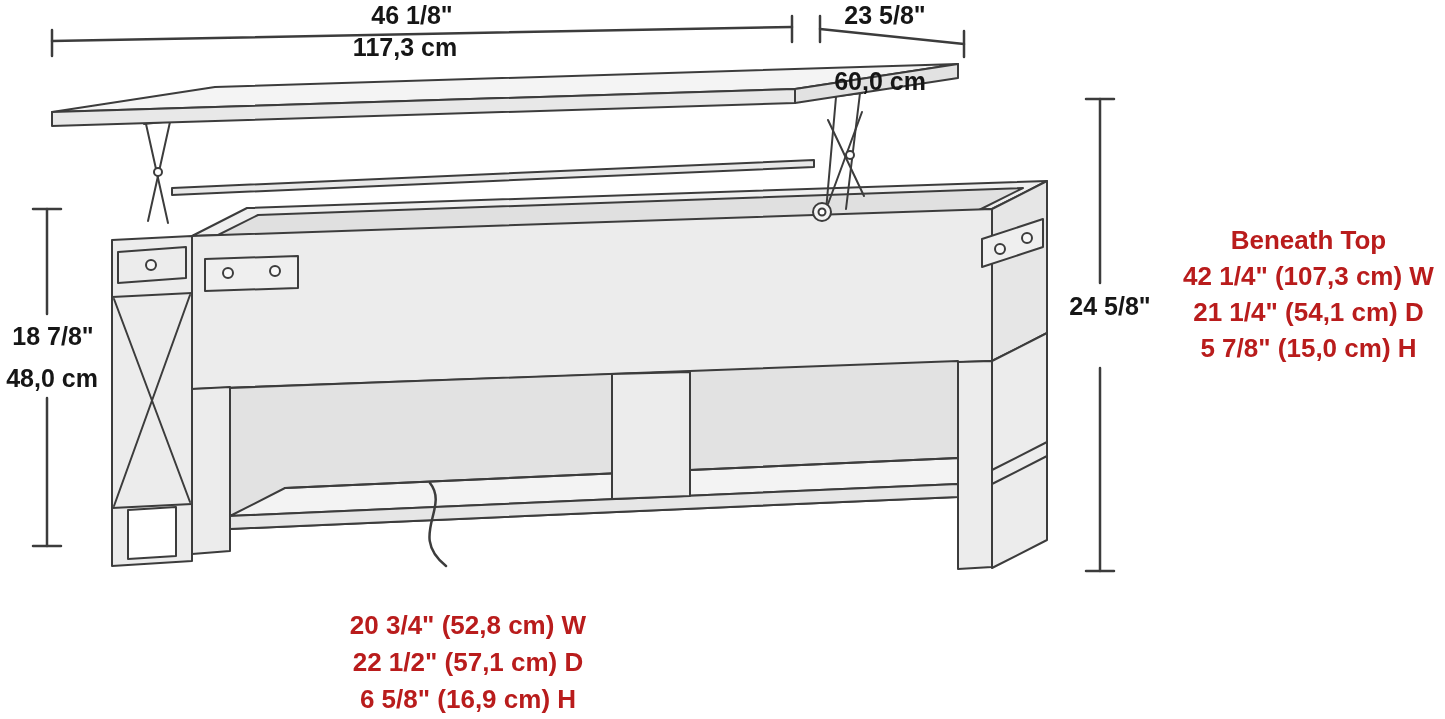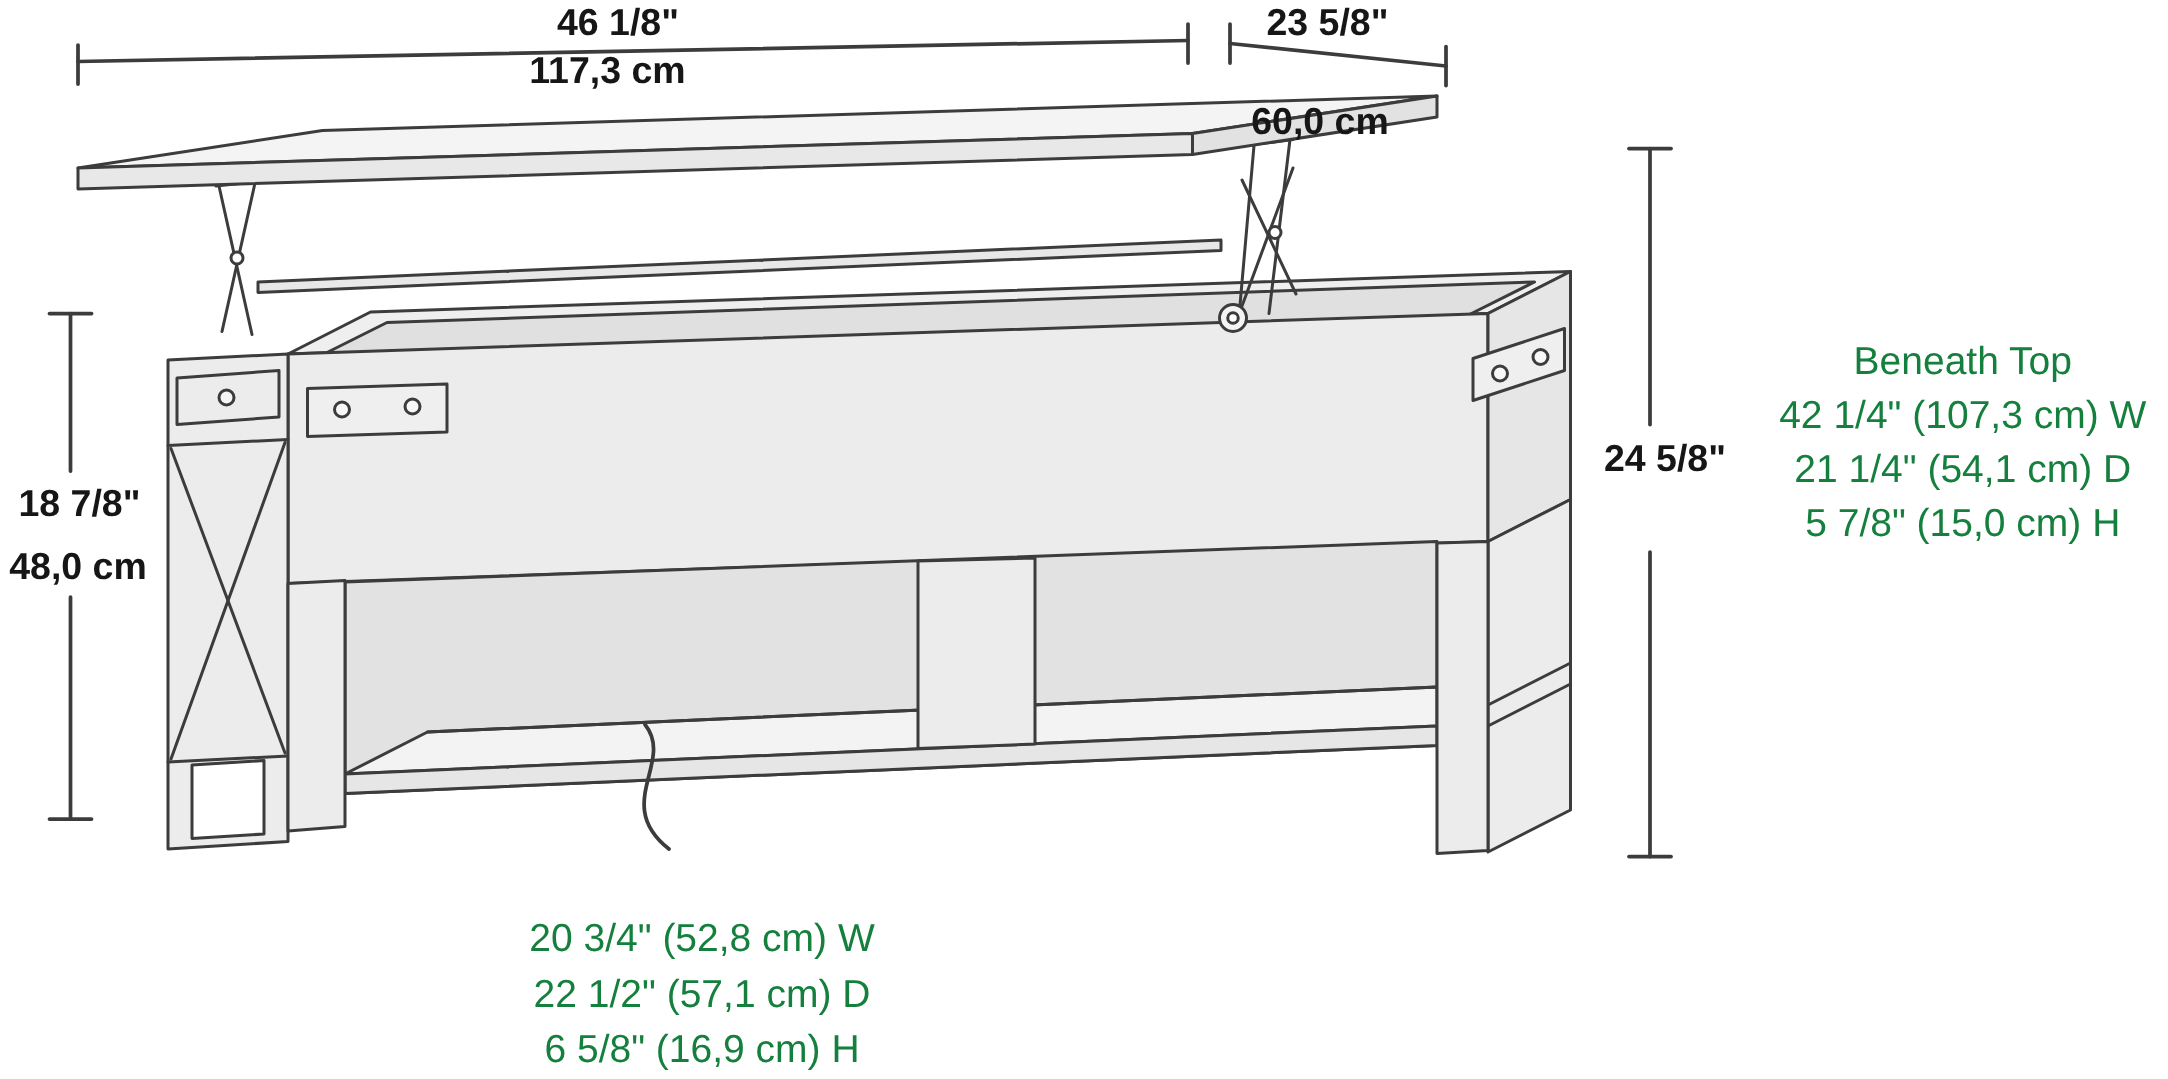--- a/index.html
+++ b/index.html
@@ -15,23 +15,23 @@
     position:absolute;
     font-weight:600;
     font-size:25px;
     line-height:28px;
     color:#161616;
     text-align:center;
     white-space:nowrap;
   }
   .info-block{
     position:absolute;
-    font-weight:400;
+    font-weight:700;
     font-size:26px;
-    color:#15803d;
+    color:#b91c1c;
     text-align:center;
     white-space:nowrap;
   }
   .info-block div{line-height:36px;}
   .lower-shelf-block div{line-height:37px;}
 </style>
 </head>
 <body>
 
 <div class="canvas">

